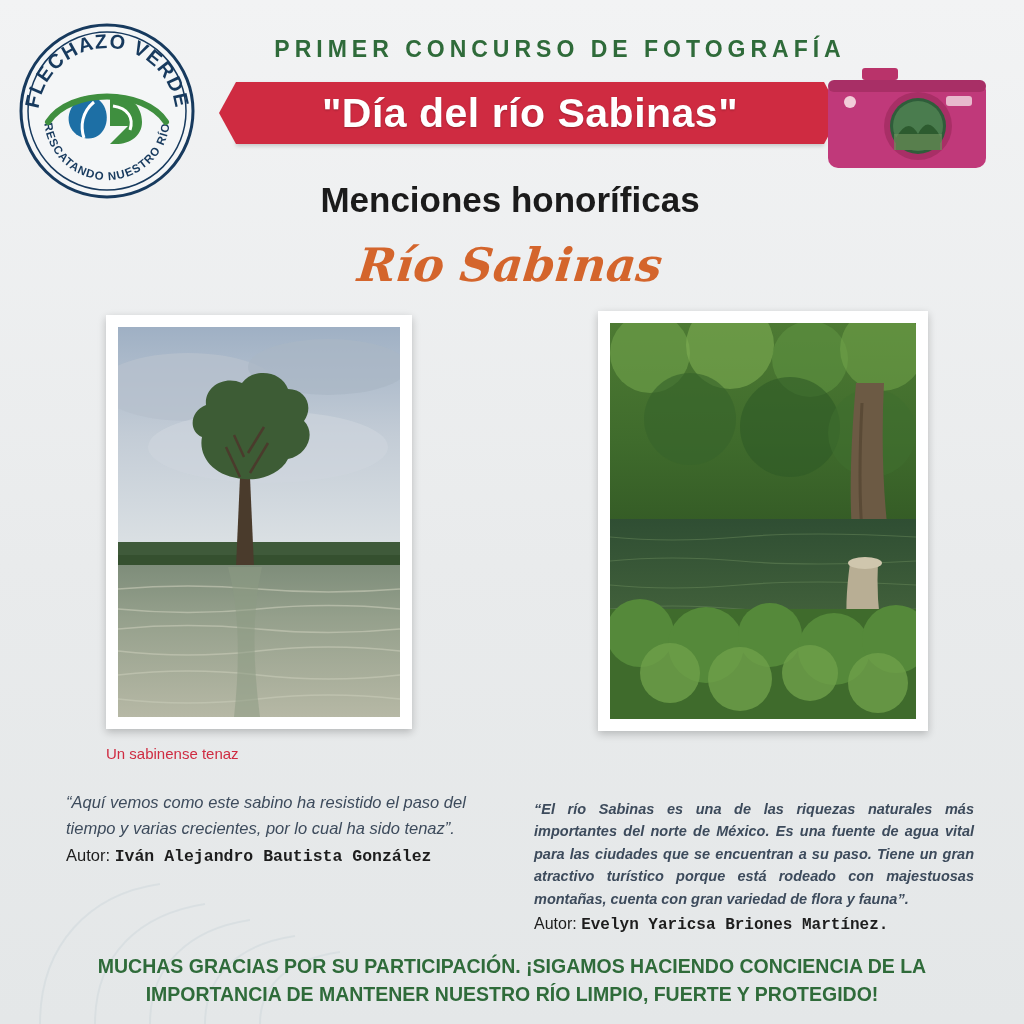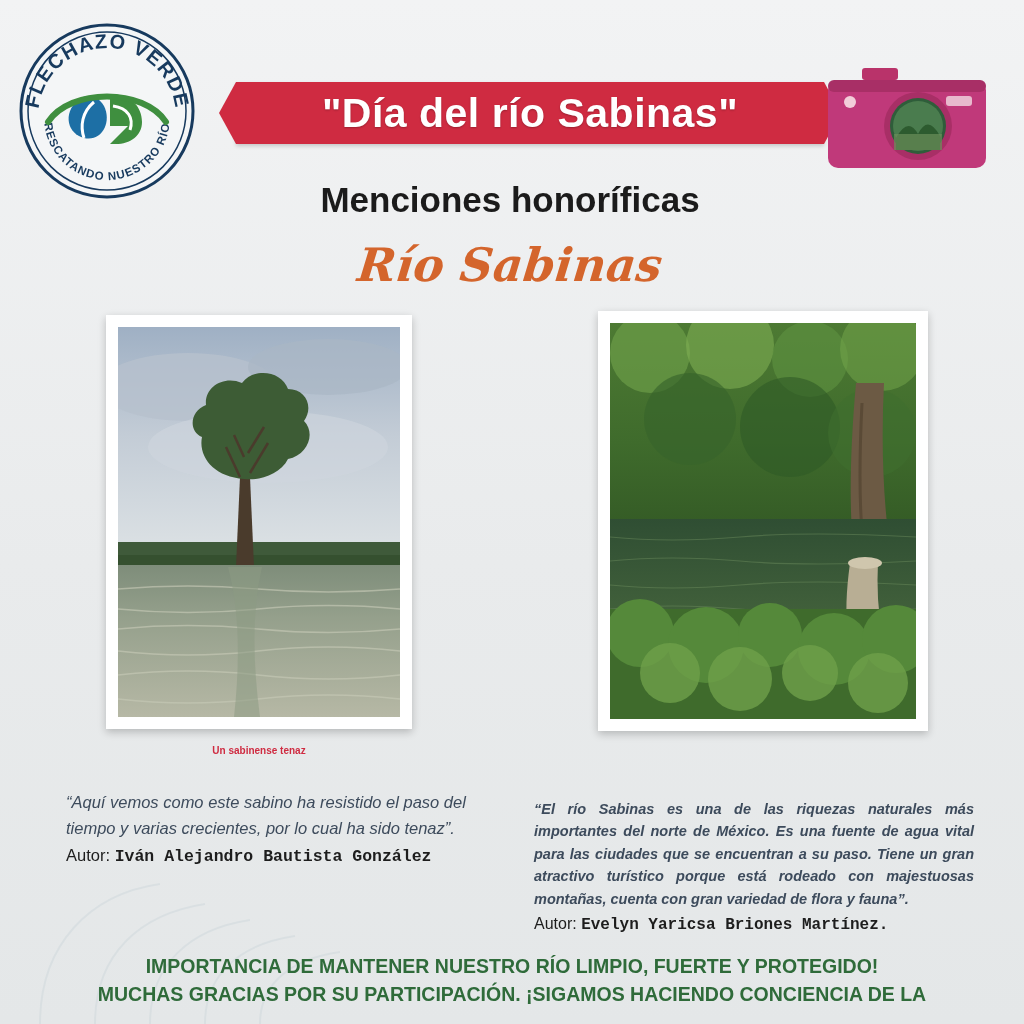--- a/index.html
+++ b/index.html
@@ -146,24 +146,23 @@
   }
   .photo {
     width: 100%;
     height: 100%;
     position: relative;
     overflow: hidden;
   }
 
   .caption {
     position: absolute;
-    font-size: 10px;
-    font-weight: bold;
+    font-size: 15px;
+    font-weight: normal;
     color: #cf2b41;
-    text-align: center;
   }
   .caption.left { left: 106px; top: 745px; width: 306px; }
   .caption.right { left: 598px; top: 744px; width: 330px; }
 
   .quote-block {
     position: absolute;
     color: #3d4b5c;
     line-height: 1.55;
   }
   .quote-block.left {
@@ -233,20 +232,21 @@
         <path d="M66,116 C62,104 64,90 76,80" fill="none" stroke="#ffffff" stroke-width="3"></path>
       </g>
       <g>
         <path d="M92,72 C112,72 124,84 124,100 C124,114 112,122 98,122 L92,122 L110,104 L92,104 Z" fill="#3f8f3f"></path>
         <path d="M95,84 C110,86 116,96 112,108" fill="none" stroke="#ffffff" stroke-width="3"></path>
       </g>
       <path d="M30,100 C52,66 126,66 148,100" fill="none" stroke="#3f8f3f" stroke-width="6" stroke-linecap="round"></path>
     </svg>
   </div>
 
+  <div class="kicker">PRIMER CONCURSO DE FOTOGRAFÍA</div>
 
   <div class="title-band">
     <div class="txt">"Día del río Sabinas"</div>
   </div>
 
   <div class="subtitle">Menciones honoríficas</div>
   <div class="script-title">Río Sabinas</div>
 
   <div class="camera">
     <svg viewBox="0 0 164 108" width="164" height="108">
@@ -368,17 +368,17 @@
 
   <div class="quote-block right">
     <p class="quote-text">“El río Sabinas es una de las riquezas naturales más importantes del norte de México. Es una fuente de agua vital para las ciudades que se encuentran a su paso. Tiene un gran atractivo turístico porque está rodeado con majestuosas montañas, cuenta con gran variedad de flora y fauna”.</p>
     <div class="author">
       <span>Autor:</span>
       <span class="name">Evelyn Yaricsa Briones Martínez.</span>
     </div>
   </div>
 
   <div class="footer">
+    <div>MUCHAS GRACIAS POR SU PARTICIPACIÓN. ¡SIGAMOS HACIENDO CONCIENCIA DE LA</div>
     <div>IMPORTANCIA DE MANTENER NUESTRO RÍO LIMPIO, FUERTE Y PROTEGIDO!</div>
-    <div>MUCHAS GRACIAS POR SU PARTICIPACIÓN. ¡SIGAMOS HACIENDO CONCIENCIA DE LA</div>
   </div>
 
 </div>
 
 </body></html>

